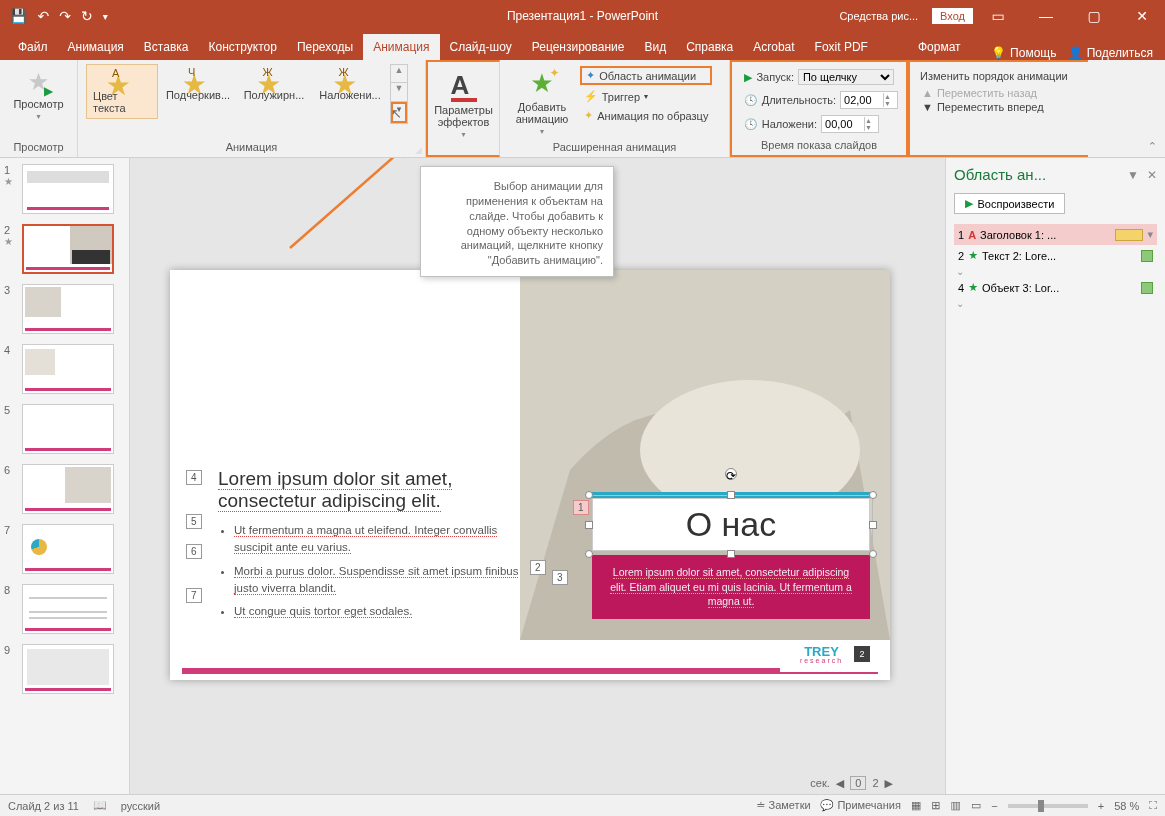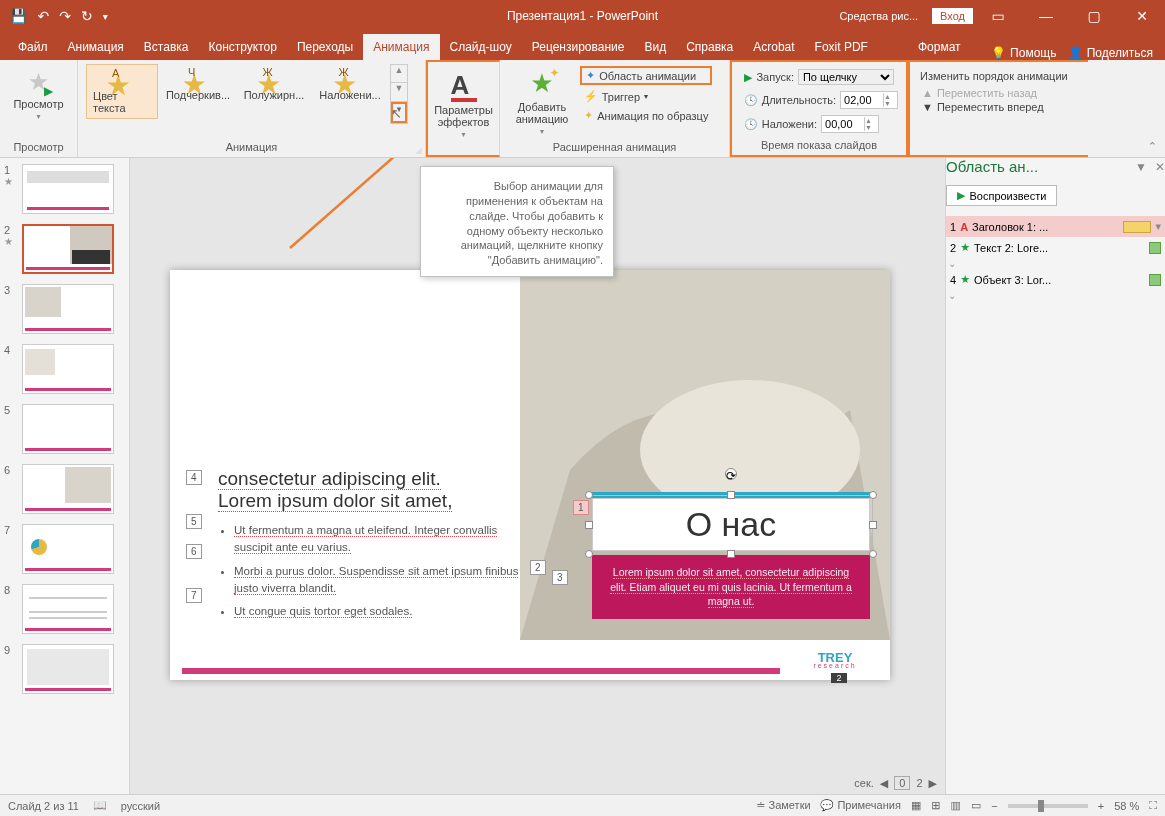--- a/index.html
+++ b/index.html
@@ -28,21 +28,21 @@
 .small-row { display:flex; align-items:center; gap:4px; font-size:11px; color:#444; padding:1px 4px; }
 .content { position:absolute; top:158px; left:0; right:0; bottom:22px; display:flex; }
 .thumbs { width:130px; background:#f4f4f4; border-right:1px solid #d4d4d4; overflow:auto; padding:6px 4px; }
 .thumb-row { display:flex; gap:4px; margin-bottom:10px; }
 .thumb-num { width:14px; font-size:11px; color:#666; }
 .thumb { width:92px; height:50px; background:#fff; border:1px solid #ccc; position:relative; overflow:hidden; }
 .thumb.sel { border:2px solid #d35230; }
 .canvas { flex:1; background:#e6e6e6; position:relative; overflow:hidden; }
 .slide { position:absolute; left:40px; top:112px; width:720px; height:410px; background:#fff; box-shadow:0 0 8px rgba(0,0,0,0.3); }
 .slide-img { position:absolute; right:0; top:0; width:370px; height:370px; background:linear-gradient(135deg,#d0cdc5,#b8b4aa); }
-.anim-pane { width:220px; background:#f4f4f4; border-left:1px solid #d4d4d4; position:relative; }
+.anim-pane { width:220px; background:#f4f4f4; border-left:1px solid #d4d4d4; padding:8px; position:relative;margin-left:44px; }
 .anim-item { display:flex; align-items:center; gap:4px; padding:4px; font-size:11px; }
 .anim-item.sel { background:#f4cccc; }
 .tooltip { position:absolute; left:428px; top:164px; width:194px; background:#fff; border:1px solid #c0c0c0; box-shadow:2px 2px 6px rgba(0,0,0,0.2); padding:8px 10px; z-index:50; }
 .tooltip .tt-title { font-weight:600; font-size:12px; color:#444; }
 .tooltip .tt-body { font-size:11px; color:#666; margin-top:4px; line-height:1.35;text-align:right; }
 .statusbar { position:absolute; bottom:0; left:0; right:0; height:22px; background:#f1f1f1; border-top:1px solid #d0d0d0; display:flex; align-items:center; font-size:11px; color:#666; padding:0 8px; gap:14px; }
 .statusbar .right { margin-left:auto; display:flex; align-items:center; gap:10px; }
 .spin { display:flex; align-items:center; border:1px solid #c8c8c8; background:#fff; height:18px; }
 .spin input { border:none; width:42px; font-size:11px; padding:0 3px; }
 .spin .arrows { width:14px; display:flex; flex-direction:column; font-size:7px; color:#888; border-left:1px solid #c8c8c8; }
@@ -301,22 +301,22 @@
 
       <div class="slide-img">
         <svg width="370" height="370">
             <rect width="370" height="370" fill="#d4d0c4"></rect>
             <path d="M50 200 Q120 120 200 150 Q280 180 330 140 L370 370 L0 370 Z" fill="#c0bbad"></path>
             <ellipse cx="230" cy="180" rx="110" ry="70" fill="#e8e4da"></ellipse>
           </svg>
       </div>
 
       <div style="position:absolute;left:48px;top:198px;width:320px;font-family:Georgia,serif;">
+        <div style="font-size:19px;color:#333;"><span class="under-red">Lorem ipsum dolor sit amet,</span></div>
         <div style="font-size:19px;color:#333;"><span class="under-red">consectetur adipiscing elit.</span></div>
-        <div style="font-size:19px;color:#333;"><span class="under-red">Lorem ipsum dolor sit amet,</span></div>
         <ul style="margin-top:10px;font-size:11.5px;color:#555;line-height:1.5;padding-left:16px;">
           <li><span class="under-red">Ut fermentum a magna ut eleifend. Integer convallis suscipit ante eu varius.</span></li>
           <li style="margin-top:6px;"><span class="under-red">Morbi a purus dolor. Suspendisse sit amet ipsum finibus justo viverra blandit.</span></li>
           <li style="margin-top:6px;"><span class="under-red">Ut congue quis tortor eget sodales.</span></li>
         </ul>
       </div>
 
       <div style="position:absolute;right:20px;top:222px;width:278px;">
         <div style="height:6px;background:#2aa8c4;"></div>
         <div style="background:#fff;border:1px solid #ccc;padding:6px 14px;position:relative;">
@@ -333,21 +333,21 @@
             <div style="position:absolute;width:8px;height:8px;background:#fff;border:1px solid #888;top:50%;right:-5px;margin-top:-4px;"></div>
             <div style="position:absolute;width:12px;height:12px;background:#fff;border:1px solid #888;border-radius:50%;left:50%;top:-28px;margin-left:-6px;">⟳</div>
           </div>
         </div>
         <div style="background:#be185d;color:#eee;padding:10px 14px;font-size:10.5px;text-align:center;line-height:1.4;margin-top:4px;">
           <span class="under-red" style="border-color:#f99;">Lorem ipsum dolor sit amet, consectetur adipiscing elit. Etiam aliquet eu mi quis lacinia. Ut fermentum a magna ut.</span>
         </div>
       </div>
 
       <div style="position:absolute;bottom:6px;left:12px;right:12px;height:6px;background:#d03b7a;"></div>
-      <div style="position:absolute;bottom:0;right:0;width:110px;height:26px;background:#fff;display:flex;align-items:center;justify-content:center;gap:3px;flex-direction:column;">
+      <div style="position:absolute;bottom:8px;right:0;width:110px;height:26px;background:#fff;display:flex;justify-content:center;gap:3px;">
         <div style="text-align:center;line-height:0.9;">
           <div style="color:#2aa8c4;font-weight:bold;font-size:13px;">TREY</div>
           <div style="color:#d03b7a;font-size:7px;letter-spacing:2px;">research</div>
         </div>
         <div style="background:#3f3f3f;color:#fff;width:16px;height:16px;font-size:9px;display:flex;align-items:center;justify-content:center;margin-left:8px;">2</div>
       </div>
 
       <div class="anim-tag" style="left:16px;top:200px;">4</div>
       <div class="anim-tag" style="left:16px;top:244px;">5</div>
       <div class="anim-tag" style="left:16px;top:274px;">6</div>

